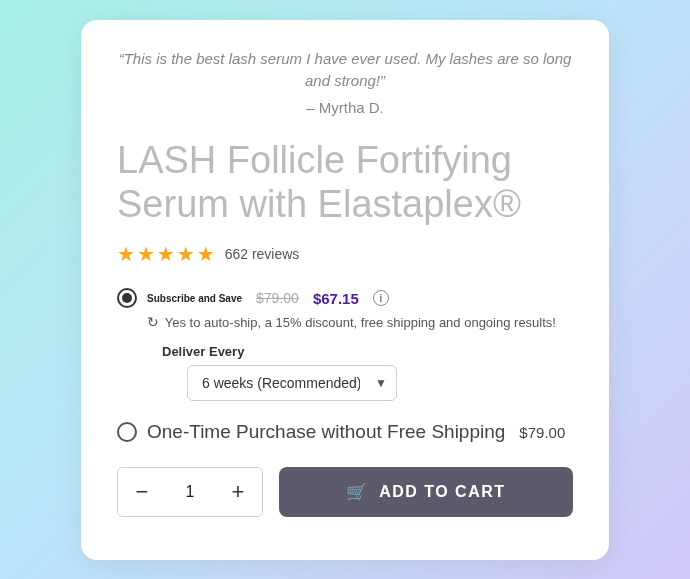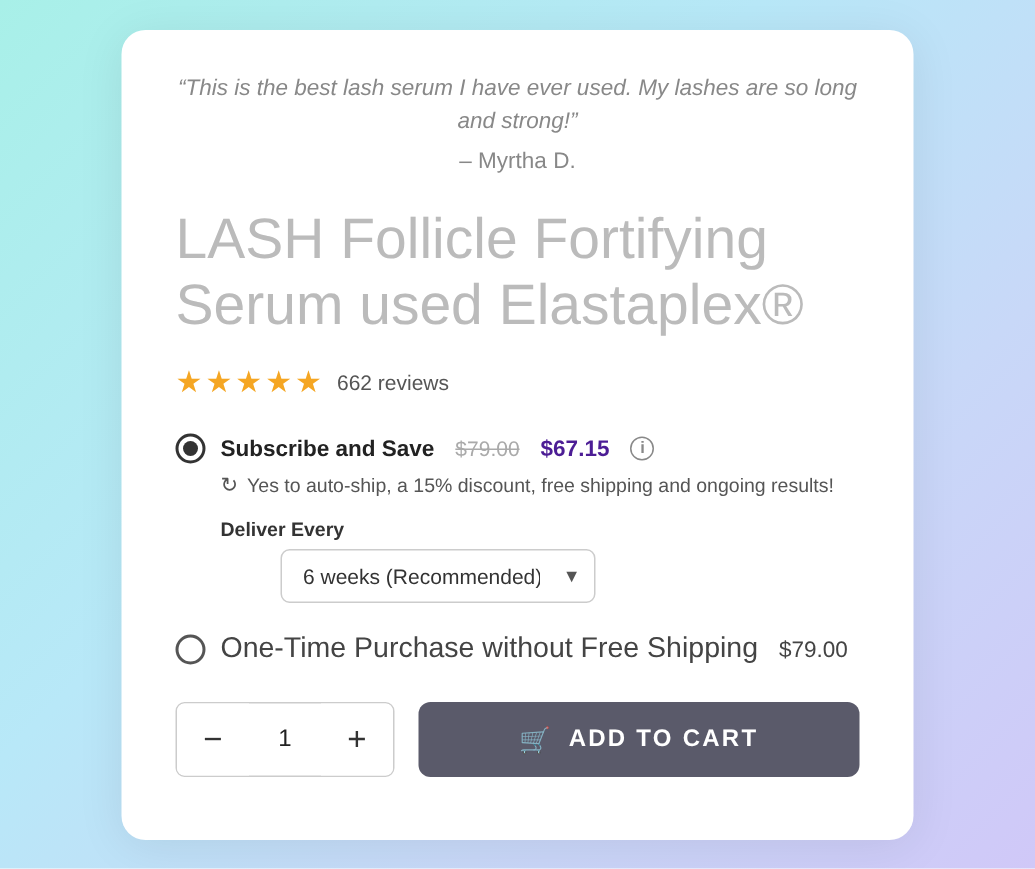--- a/index.html
+++ b/index.html
@@ -76,21 +76,21 @@
     .radio-custom.selected {
       border-color: #333;
     }
     .radio-dot {
       width: 10px;
       height: 10px;
       border-radius: 50%;
       background: #333;
     }
     .subscribe-label {
-      font-size: 15px;
+      font-size: 10px;
       font-weight: 700;
       color: #222;
     }
     .price-original {
       font-size: 14px;
       color: #aaa;
       text-decoration: line-through;
       margin-left: 4px;
     }
     .price-sale {
@@ -124,21 +124,21 @@
       margin-bottom: 14px;
     }
     .refresh-icon {
       font-size: 14px;
       color: #555;
     }
     .deliver-label {
       font-size: 13px;
       color: #333;
       font-weight: 600;
-      margin-left: 30px;
+      margin-left: 45px;
       margin-bottom: 6px;
     }
     .deliver-select-wrap {
       margin-left: 30px;
       margin-bottom: 20px;
     }
     .deliver-select {
       appearance: none;
       -webkit-appearance: none;
       border: 1.5px solid #ccc;
@@ -233,21 +233,21 @@
 </head>
 <body>
 
 <div class="card">
 
   <div class="testimonial">
     <span>“This is the best lash serum I have ever used. My lashes are so long and strong!”</span>
     <span class="attribution">– Myrtha D.</span>
   </div>
 
-  <h1 class="product-title">LASH Follicle Fortifying Serum used Elastaplex®</h1>
+  <h1 class="product-title">LASH Follicle Fortifying Serum with Elastaplex®</h1>
 
   <div class="reviews-row">
     <span class="stars">★★★★★</span>
     <span class="review-count">662 reviews</span>
   </div>
 
   <div class="option-row">
     <div class="radio-custom selected">
       <div class="radio-dot"></div>
     </div>

